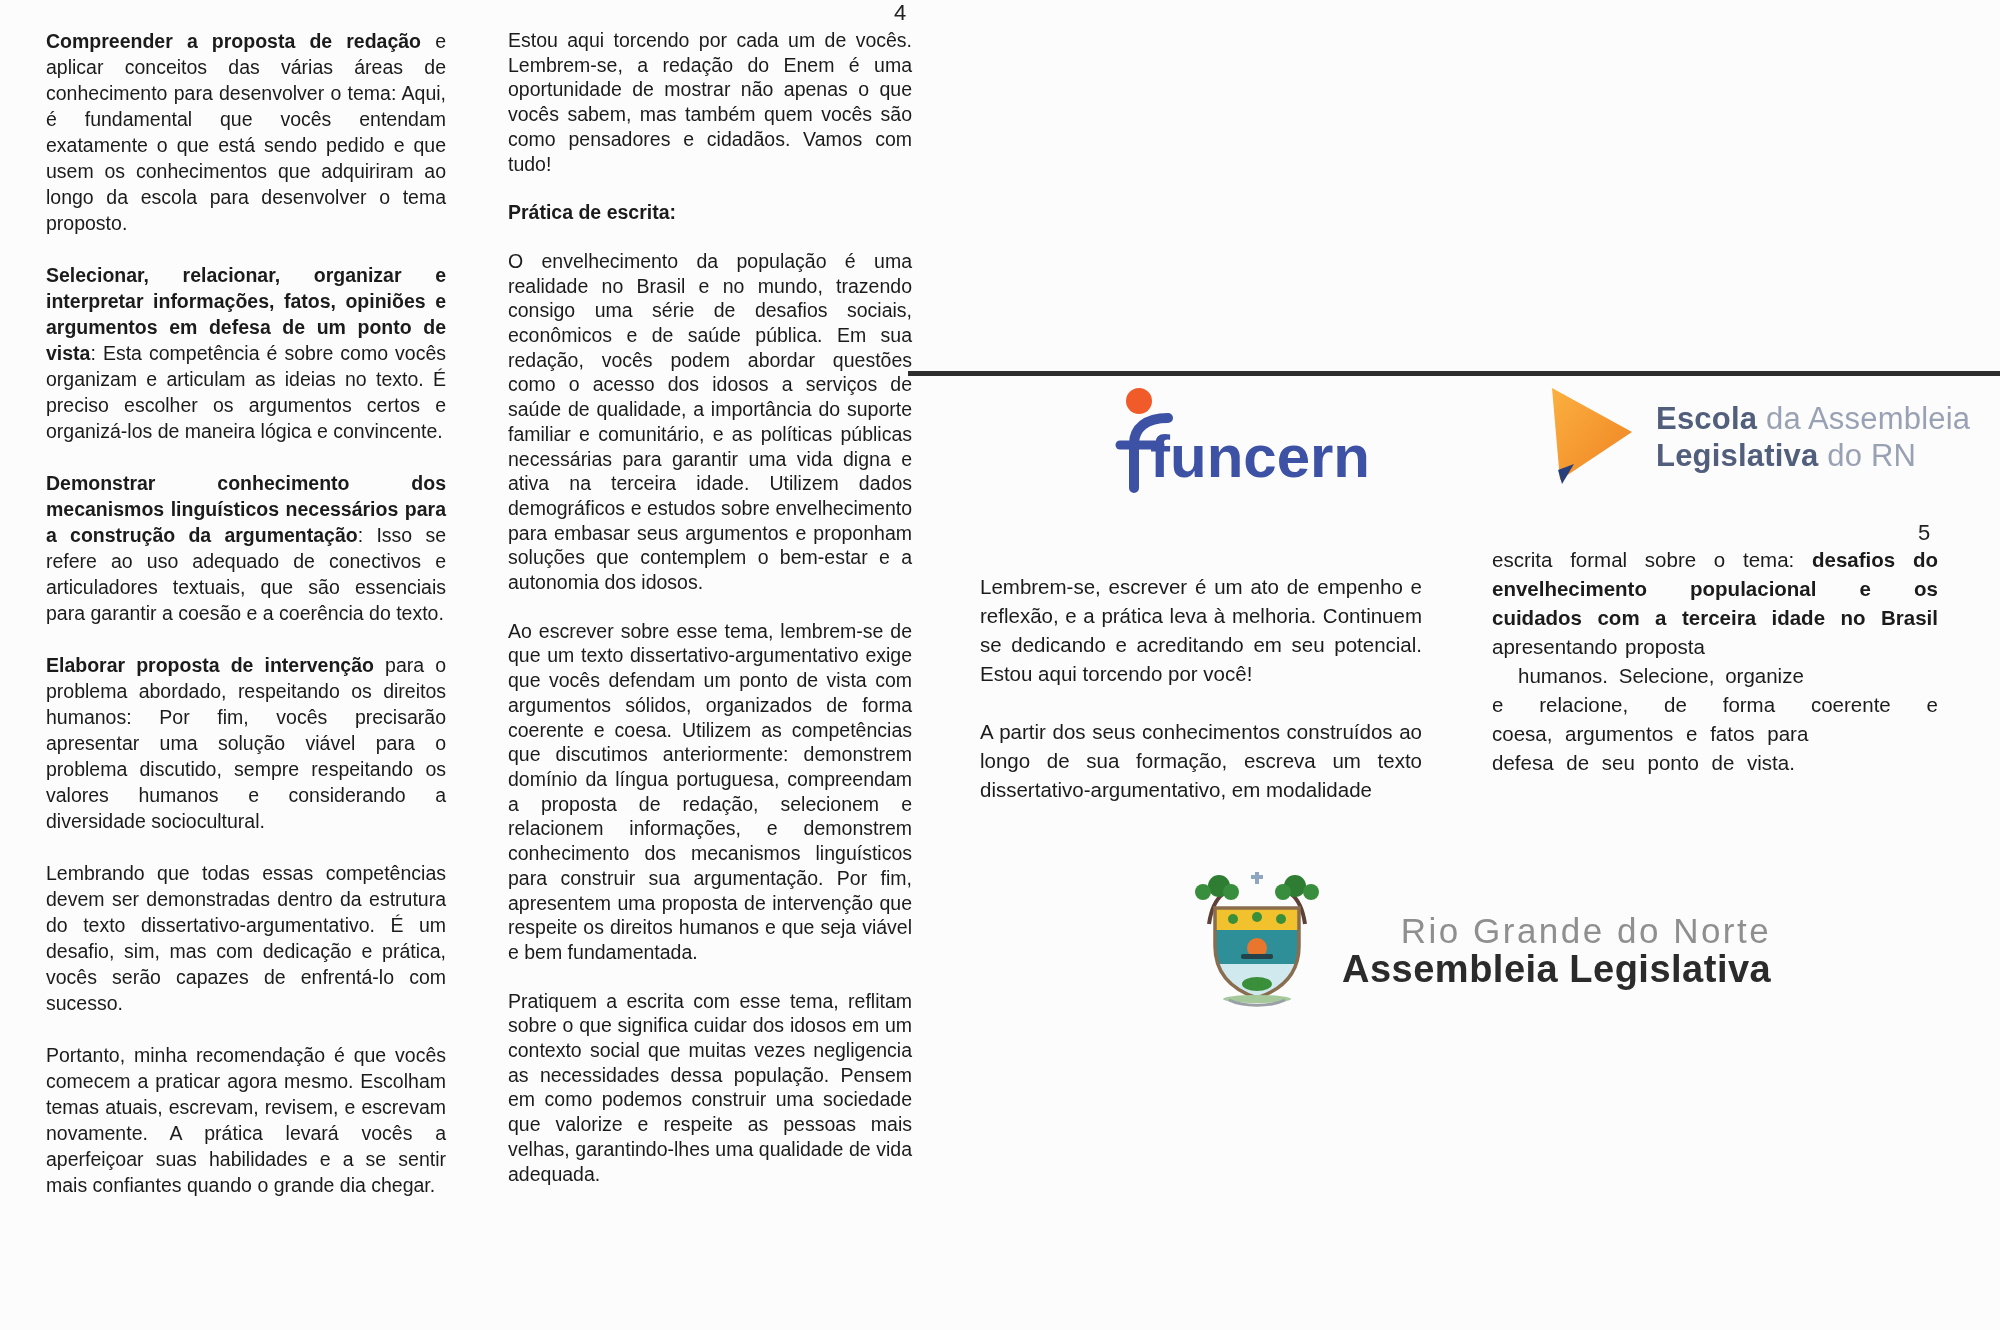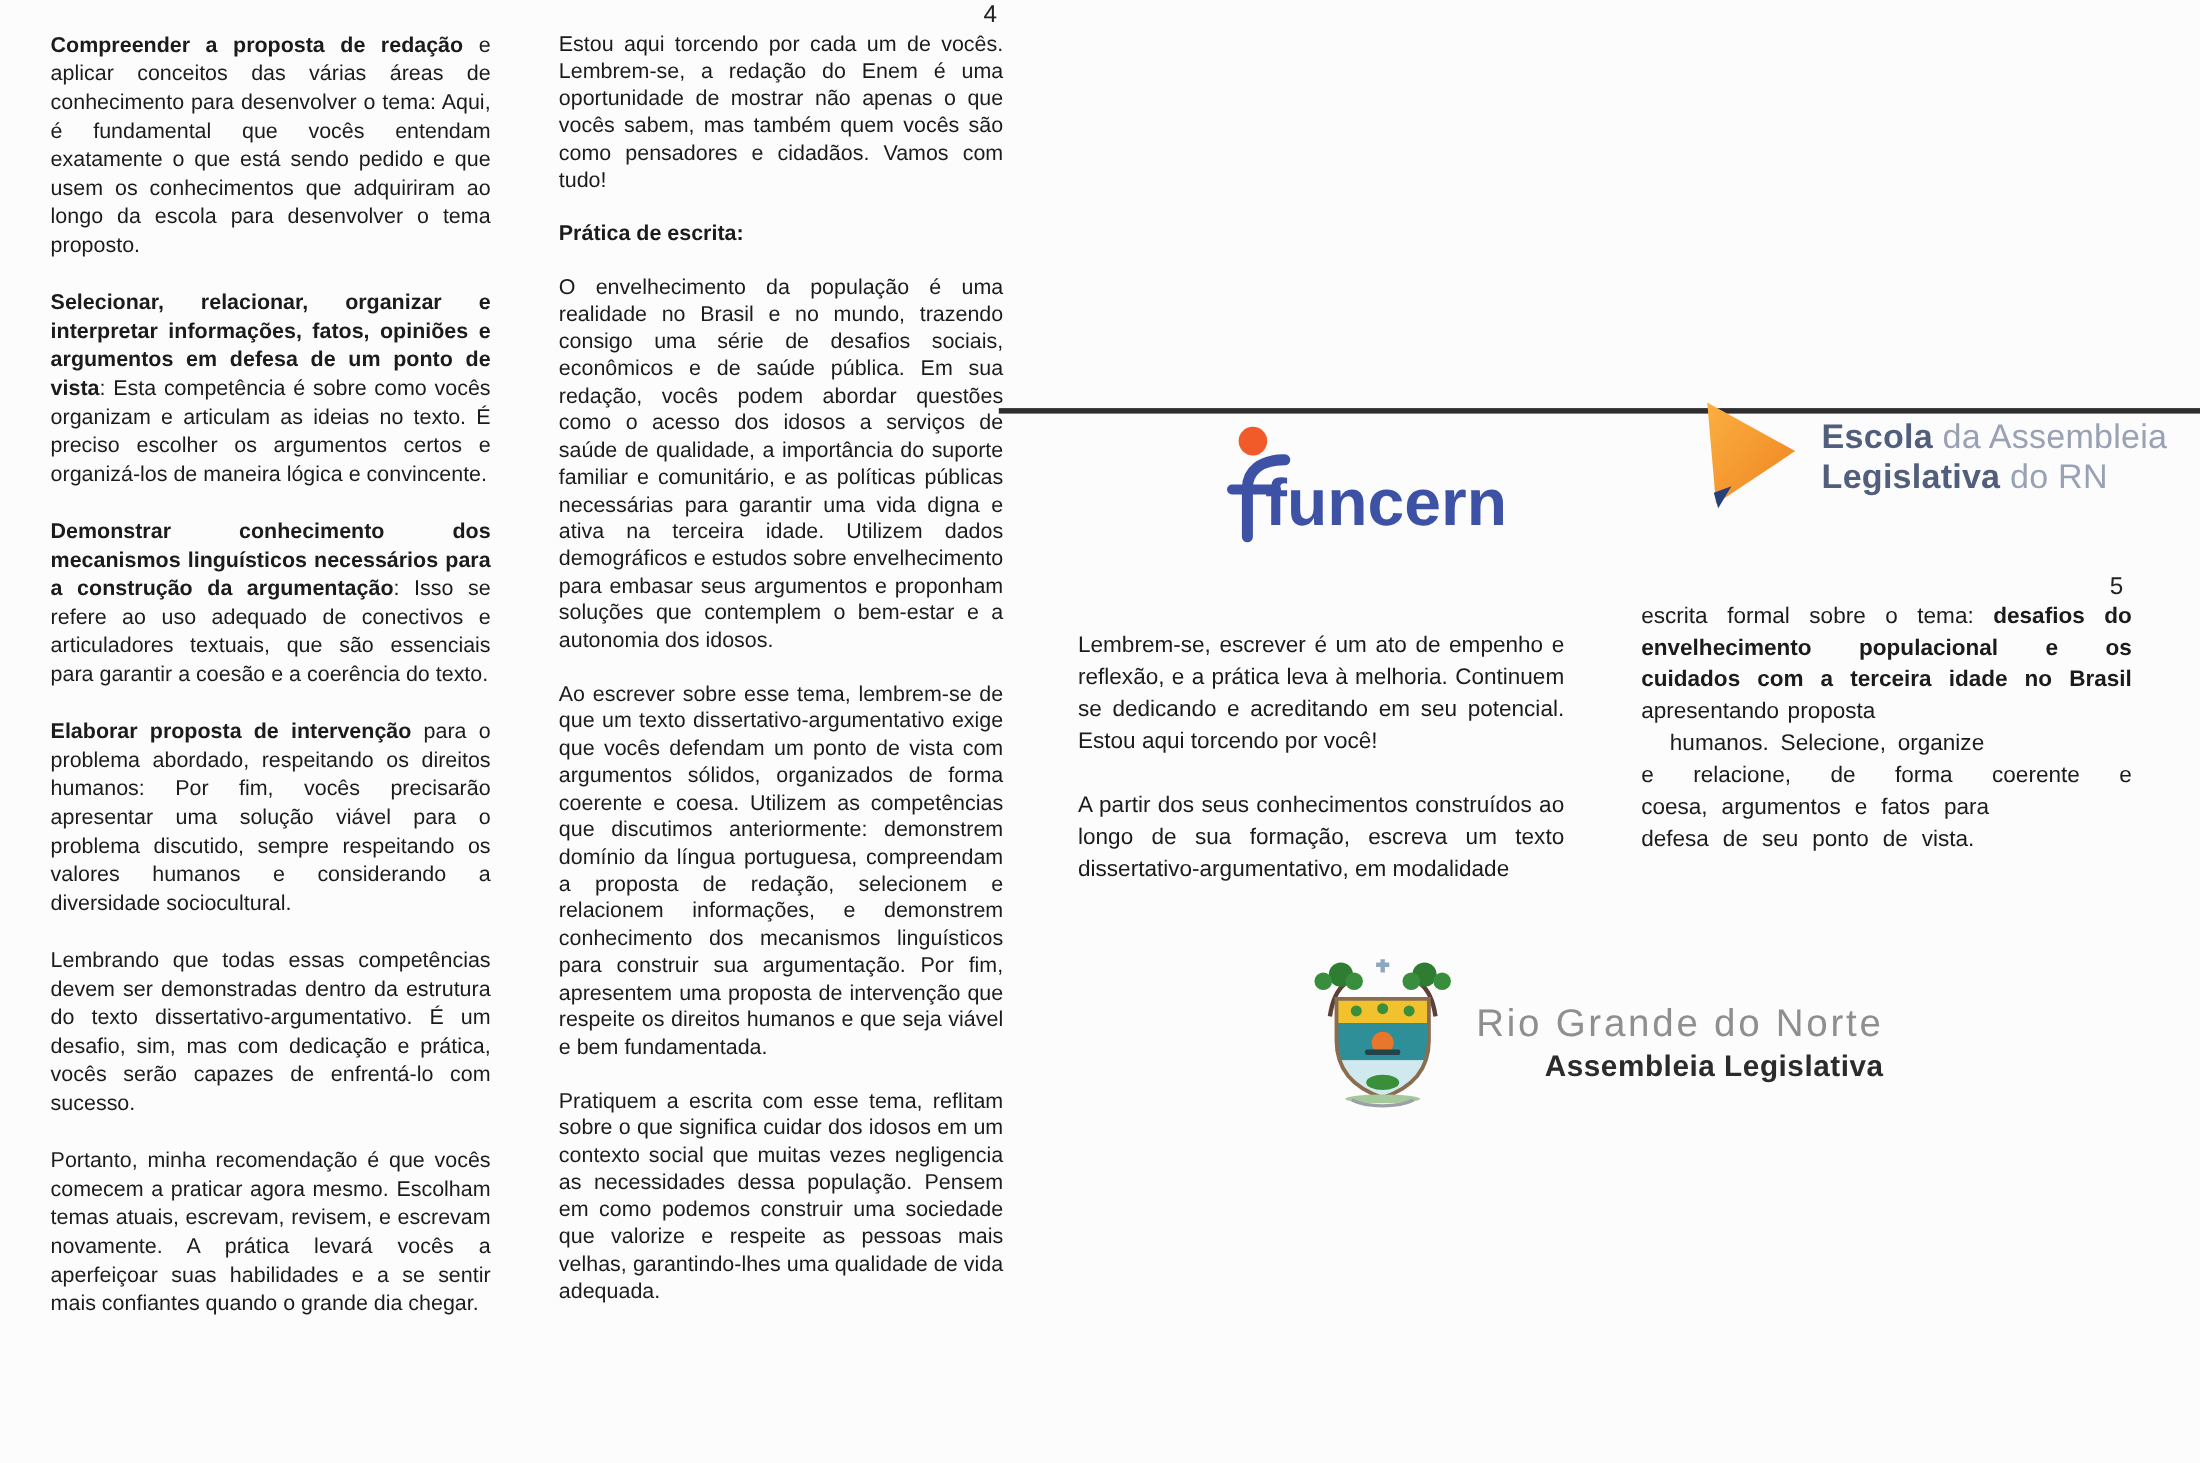--- a/index.html
+++ b/index.html
@@ -16,30 +16,30 @@
   .line{min-height:29px;white-space:nowrap;}
   .line.just{white-space:normal;text-align:justify;text-align-last:justify;}
   .b{font-weight:bold;}
   .pagenum{position:absolute;font-size:22px;color:#222;}
   #pn4{left:894px;top:0px;}
   #pn5{left:1918px;top:520px;}
   .divider{position:absolute;left:908px;top:371px;width:1092px;height:5px;background:#2e2e2e;}
   
   .logo-funcern{position:absolute;left:1080px;top:382px;width:300px;height:115px;}
   
-  .logo-escola{position:absolute;left:1548px;top:358px;display:flex;align-items:flex-start;}
+  .logo-escola{position:absolute;left:1548px;top:380px;display:flex;align-items:flex-start;}
   .logo-escola svg{margin-top:4px;}
   .escola-text{margin:20px 0 0 16px;font-size:31px;line-height:37px;letter-spacing:0.2px;}
   .esc-b{font-weight:bold;color:#515e7c;}
   .esc-l{color:#99a2b4;}
   
   .logo-alrn{position:absolute;left:1185px;top:868px;display:flex;align-items:flex-start;}
   .alrn-text{margin:44px 0 0 12px;line-height:38px;text-align:right;}
   .alrn-line1{font-size:35px;color:#8f8f8f;letter-spacing:2.5px;}
-  .alrn-line2{font-size:27px;font-weight:bold;color:#2b2b2b;letter-spacing:0.5px;}
+  .alrn-line2{font-size:38px;font-weight:bold;color:#2b2b2b;letter-spacing:0.5px;}
 </style>
 </head>
 <body>
 
 <div class="canvas">
 
   <div class="pagenum" id="pn4">4</div>
   <section class="col" id="p4c1">
       <p class="para"><span class="b">Compreender a proposta de redação</span><span> e aplicar conceitos das várias áreas de conhecimento para desenvolver o tema: Aqui, é fundamental que vocês entendam exatamente o que está sendo pedido e que usem os conhecimentos que adquiriram ao longo da escola para desenvolver o tema proposto.</span></p>
       <p class="para"><span class="b">Selecionar, relacionar, organizar e interpretar informações, fatos, opiniões e argumentos em defesa de um ponto de vista</span><span>: Esta competência é sobre como vocês organizam e articulam as ideias no texto. É preciso escolher os argumentos certos e organizá-los de maneira lógica e convincente.</span></p>

